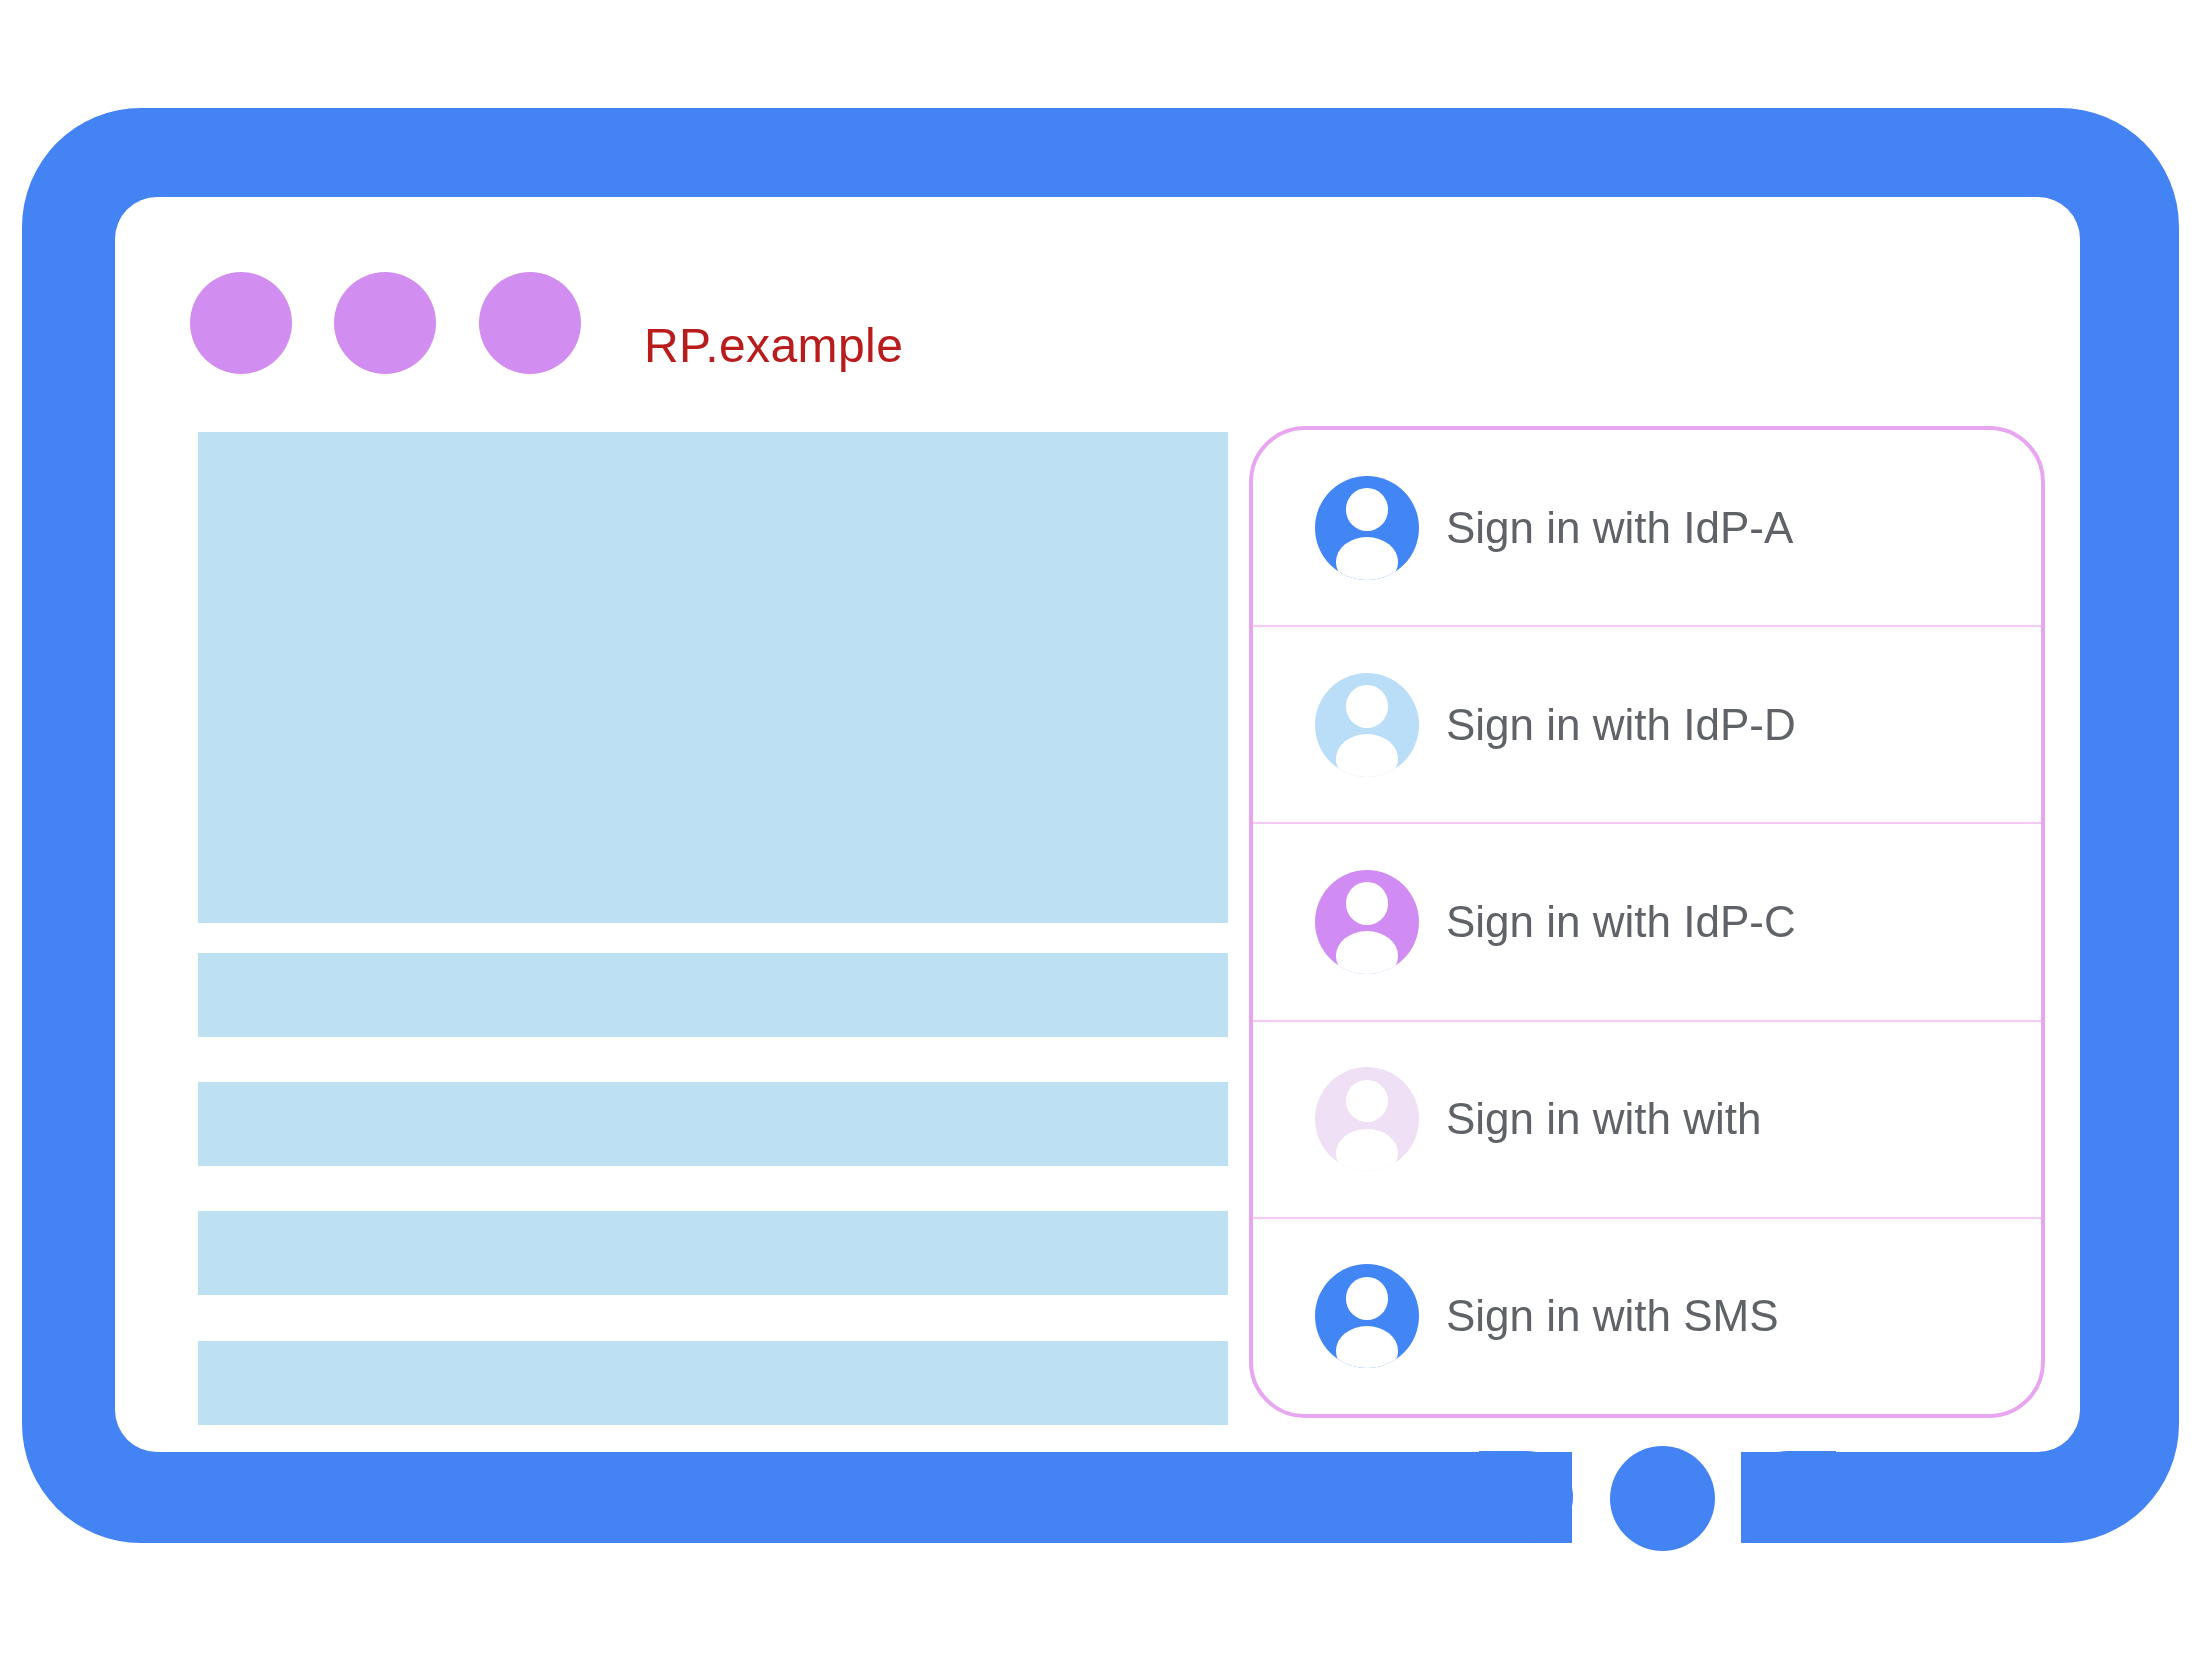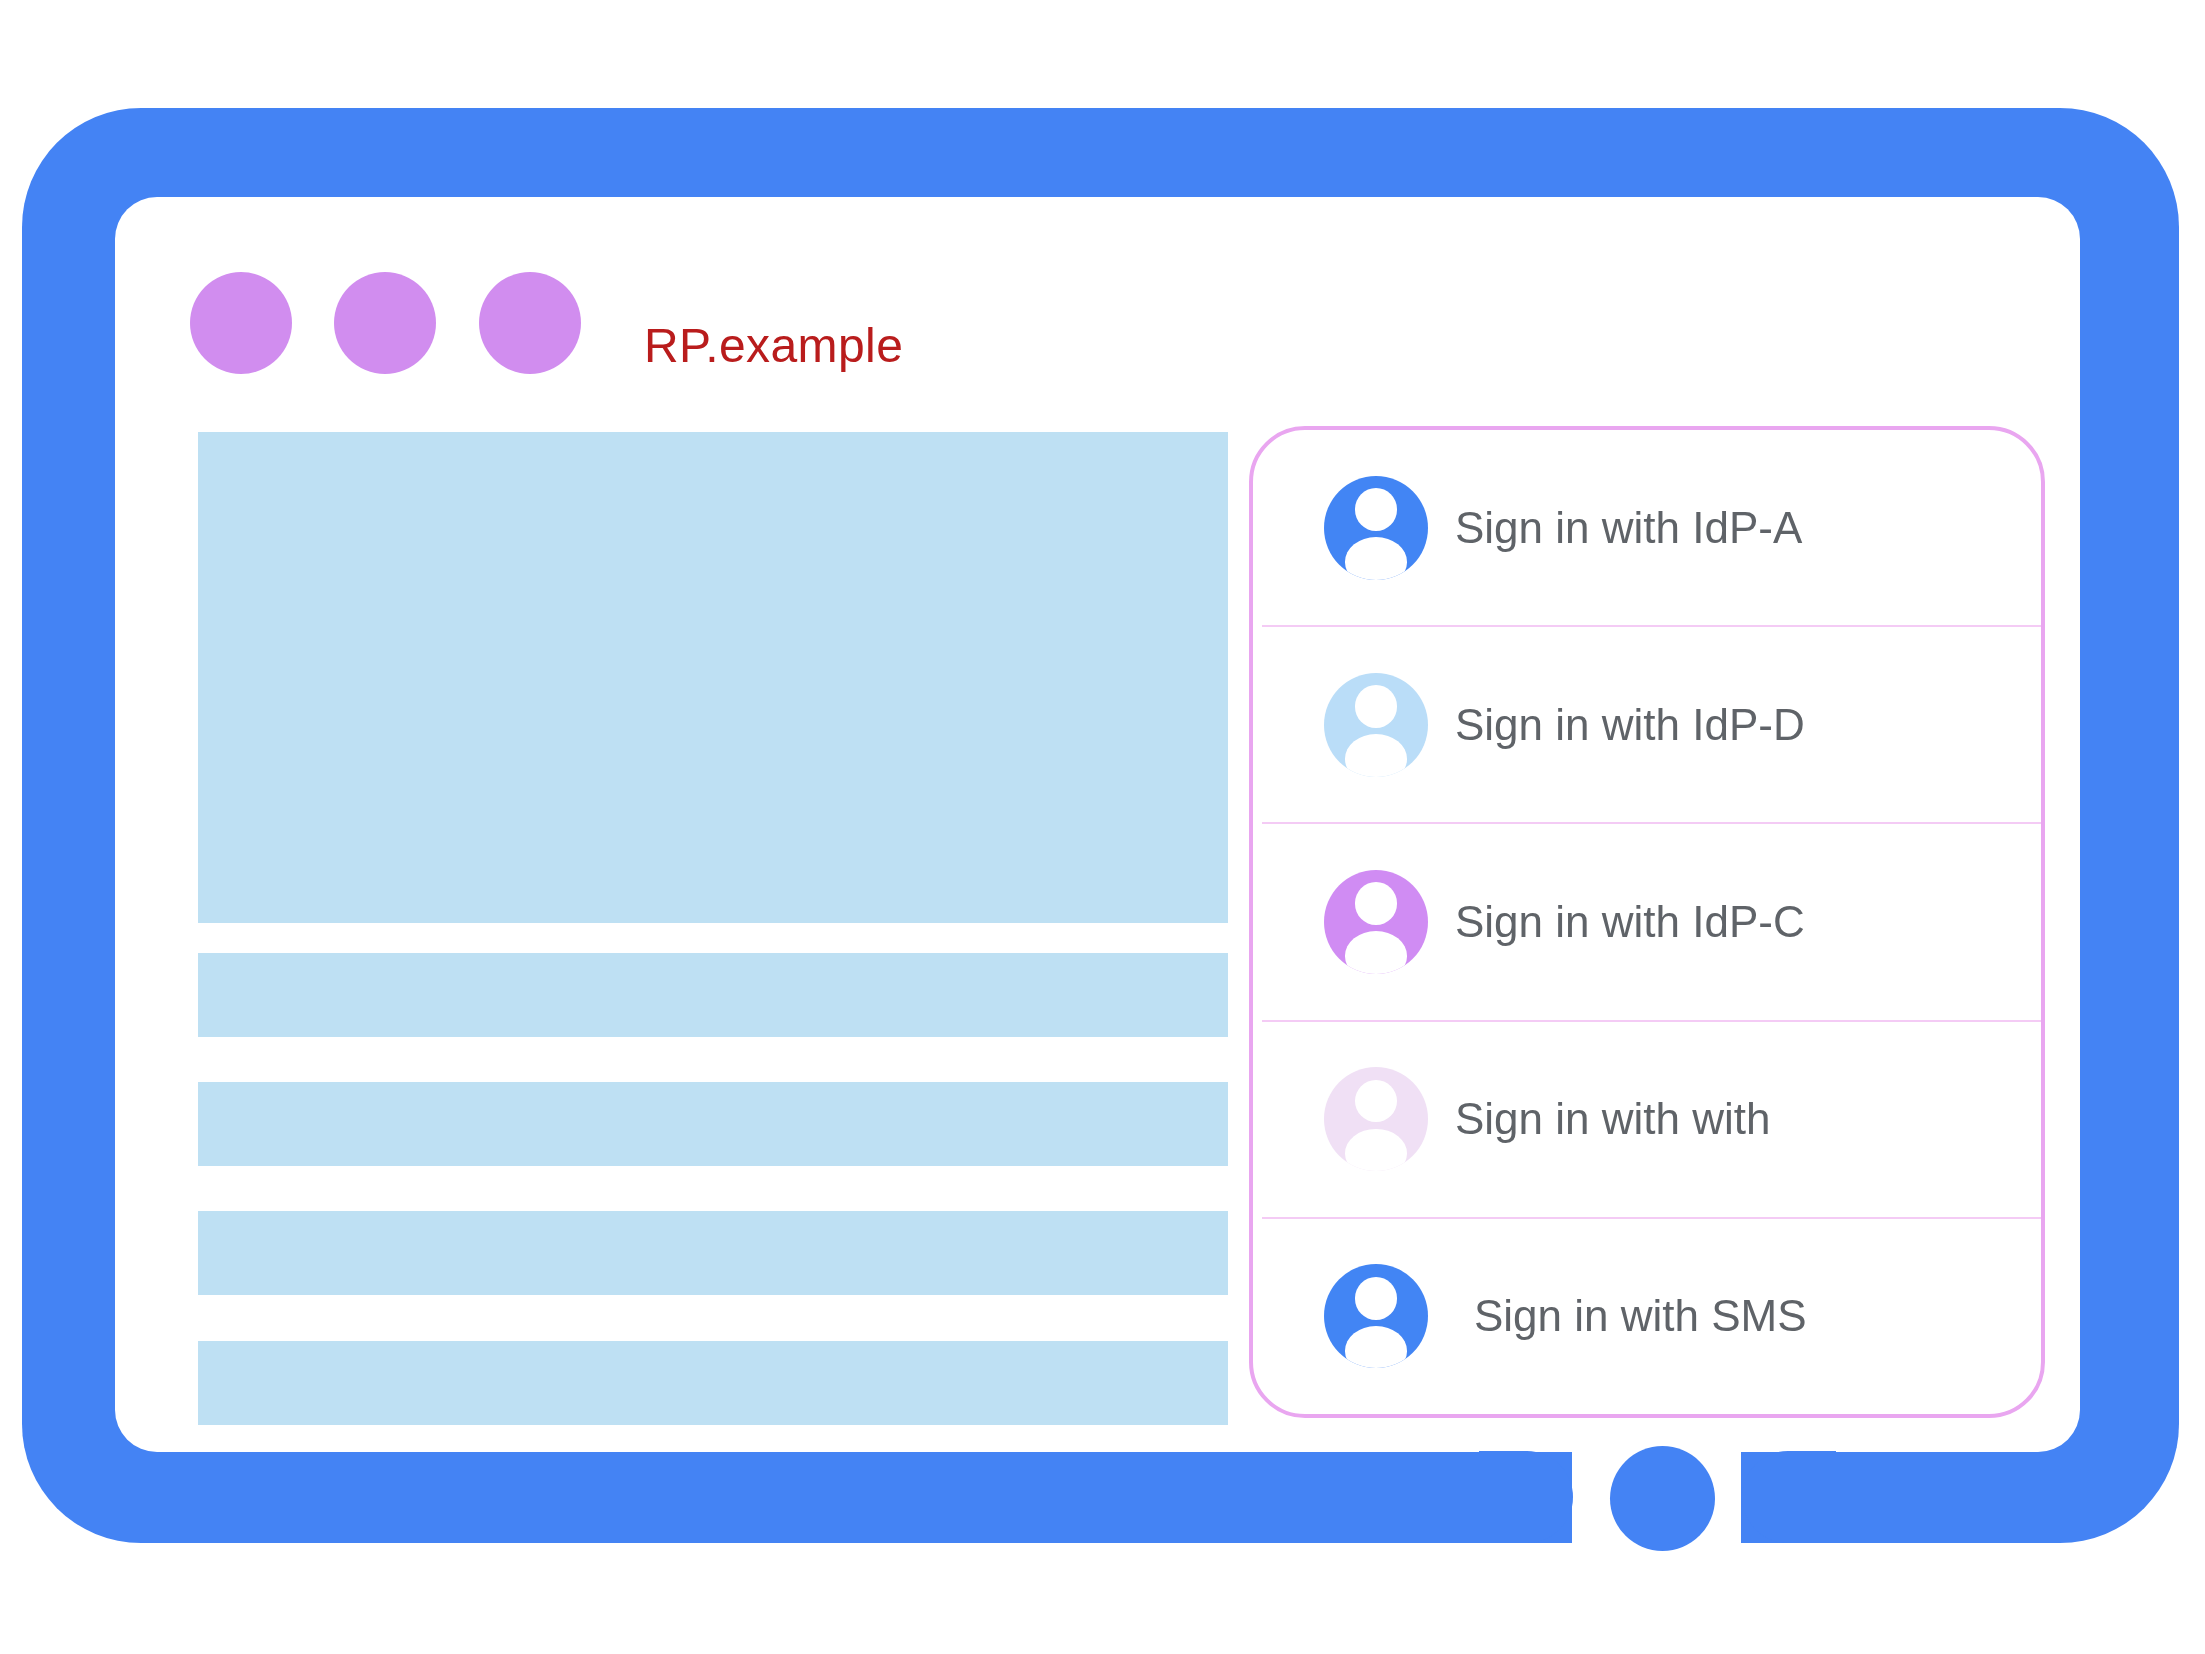--- a/index.html
+++ b/index.html
@@ -28,22 +28,22 @@
   .ph{position:absolute;left:198px;width:1030px;background:#BEE0F3;}
   .hero{top:432px;height:491px;}
   .line{height:84px;}
   .line1{top:953px;} .line2{top:1082px;} .line3{top:1211px;} .line4{top:1341px;}
 
   
   .panel{position:absolute;left:1249px;top:426px;width:796px;height:992px;
          box-sizing:border-box;background:#ffffff;border:4.4px solid #E9A6F0;
          border-radius:56px;display:flex;flex-direction:column;overflow:hidden;}
   .row{flex:1 1 0;display:flex;align-items:center;padding-left:62px;
-       border-bottom:2.6px solid #F4CBF5;min-height:0;margin-left:9px;}
-  .row:last-child{border-bottom:none;gap:19px;}
+       border-bottom:2.6px solid #F4CBF5;min-height:0;}
+  .row:last-child{border-bottom:none;}
   .avatar{flex:none;width:104px;height:104px;border-radius:50%;position:relative;
           overflow:hidden;background:#4285F4;}
   .avatar .head{position:absolute;left:29.5%;top:12%;width:41%;height:41%;
                 background:#ffffff;border-radius:50%;}
   .avatar .torso{position:absolute;left:20%;top:59%;width:60%;height:48%;
                  background:#ffffff;border-radius:50%;}
   .label{margin-left:27px;font-size:44px;color:#5F6368;white-space:nowrap;}
 </style>
 </head>
 <body>

